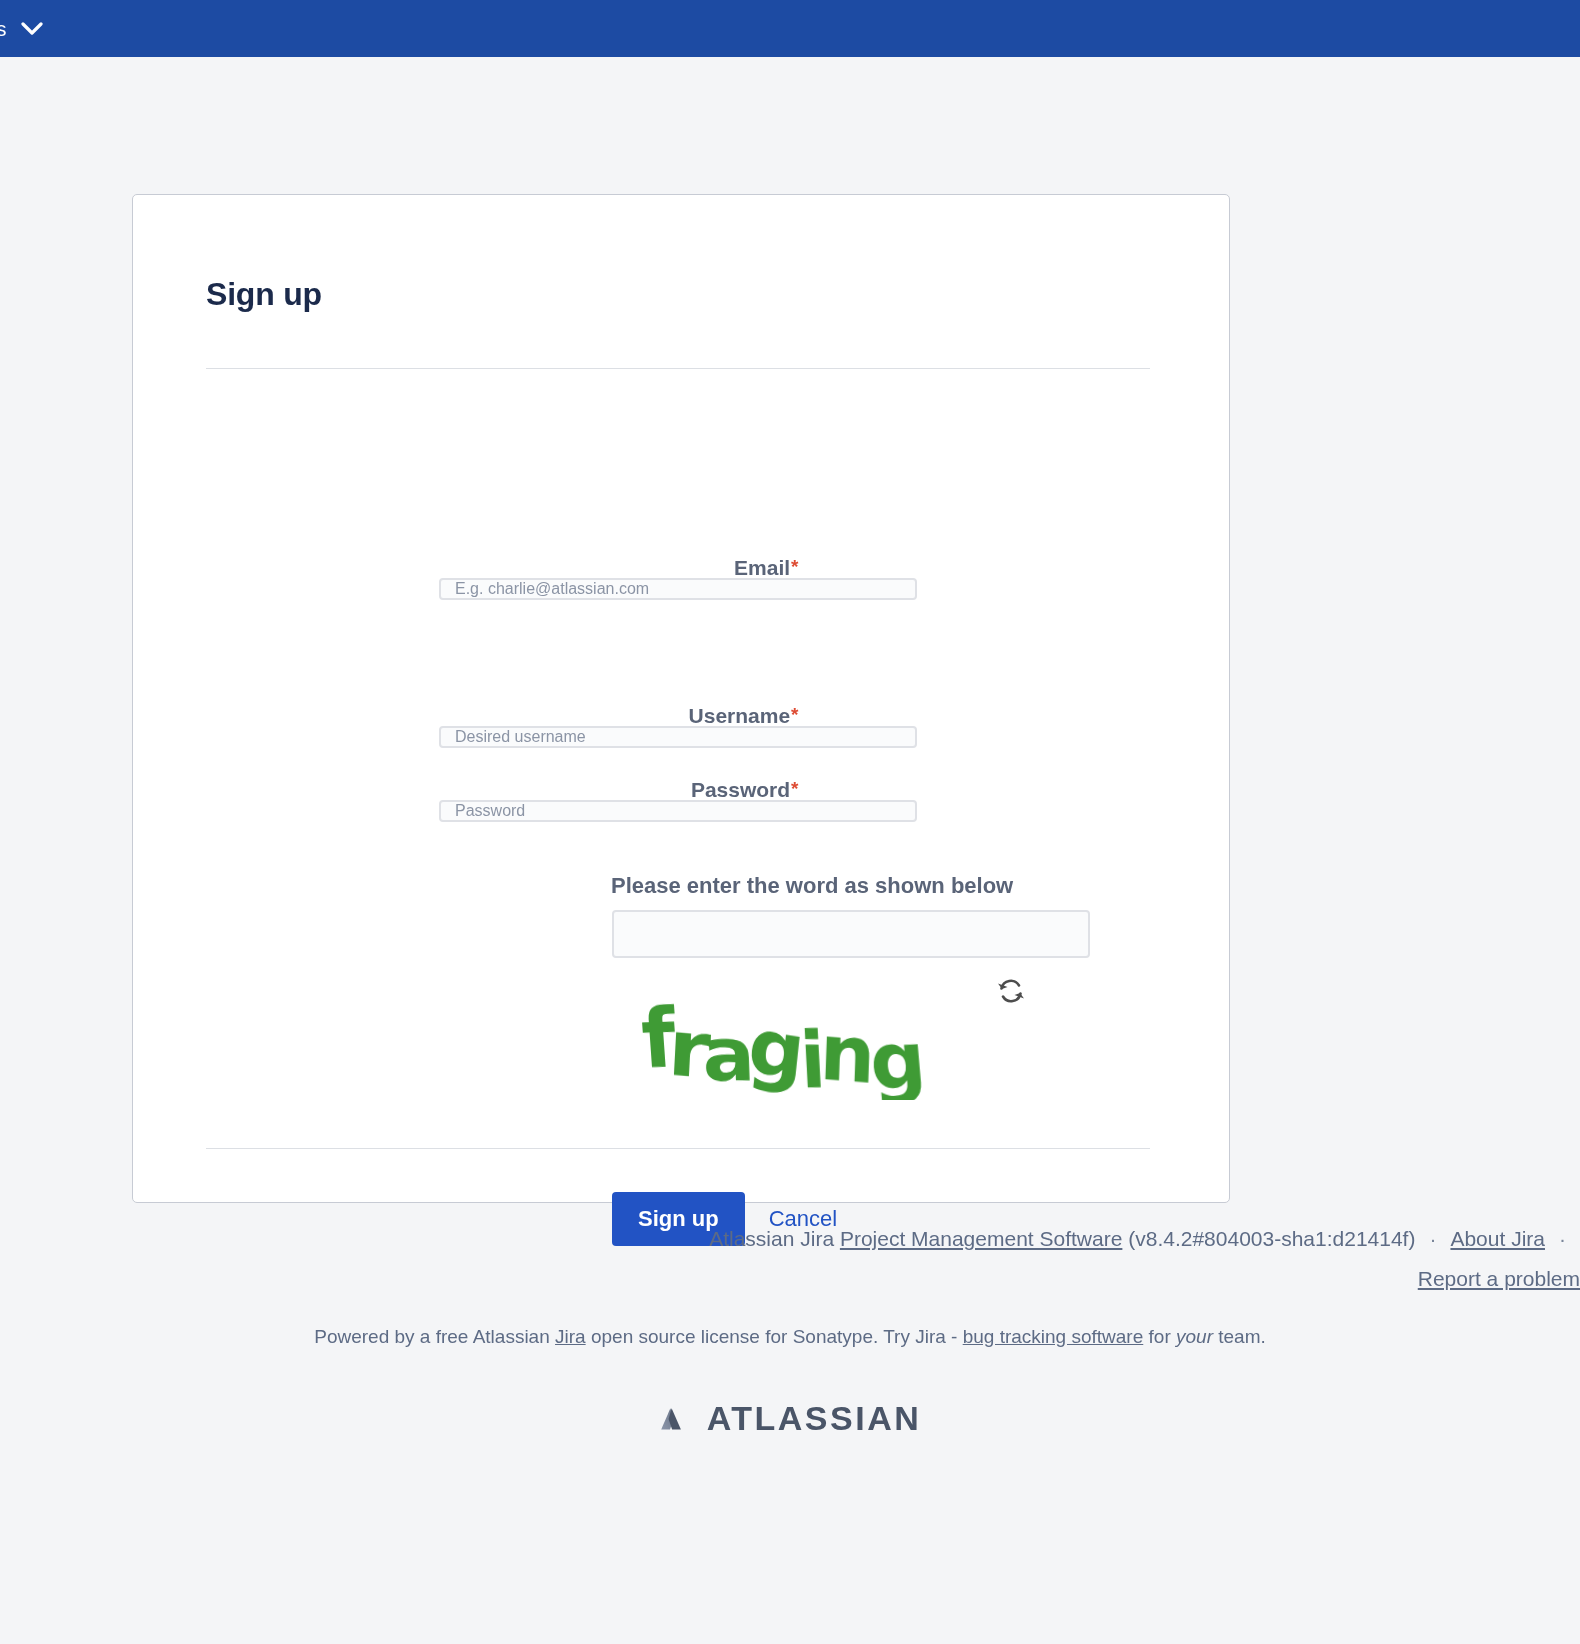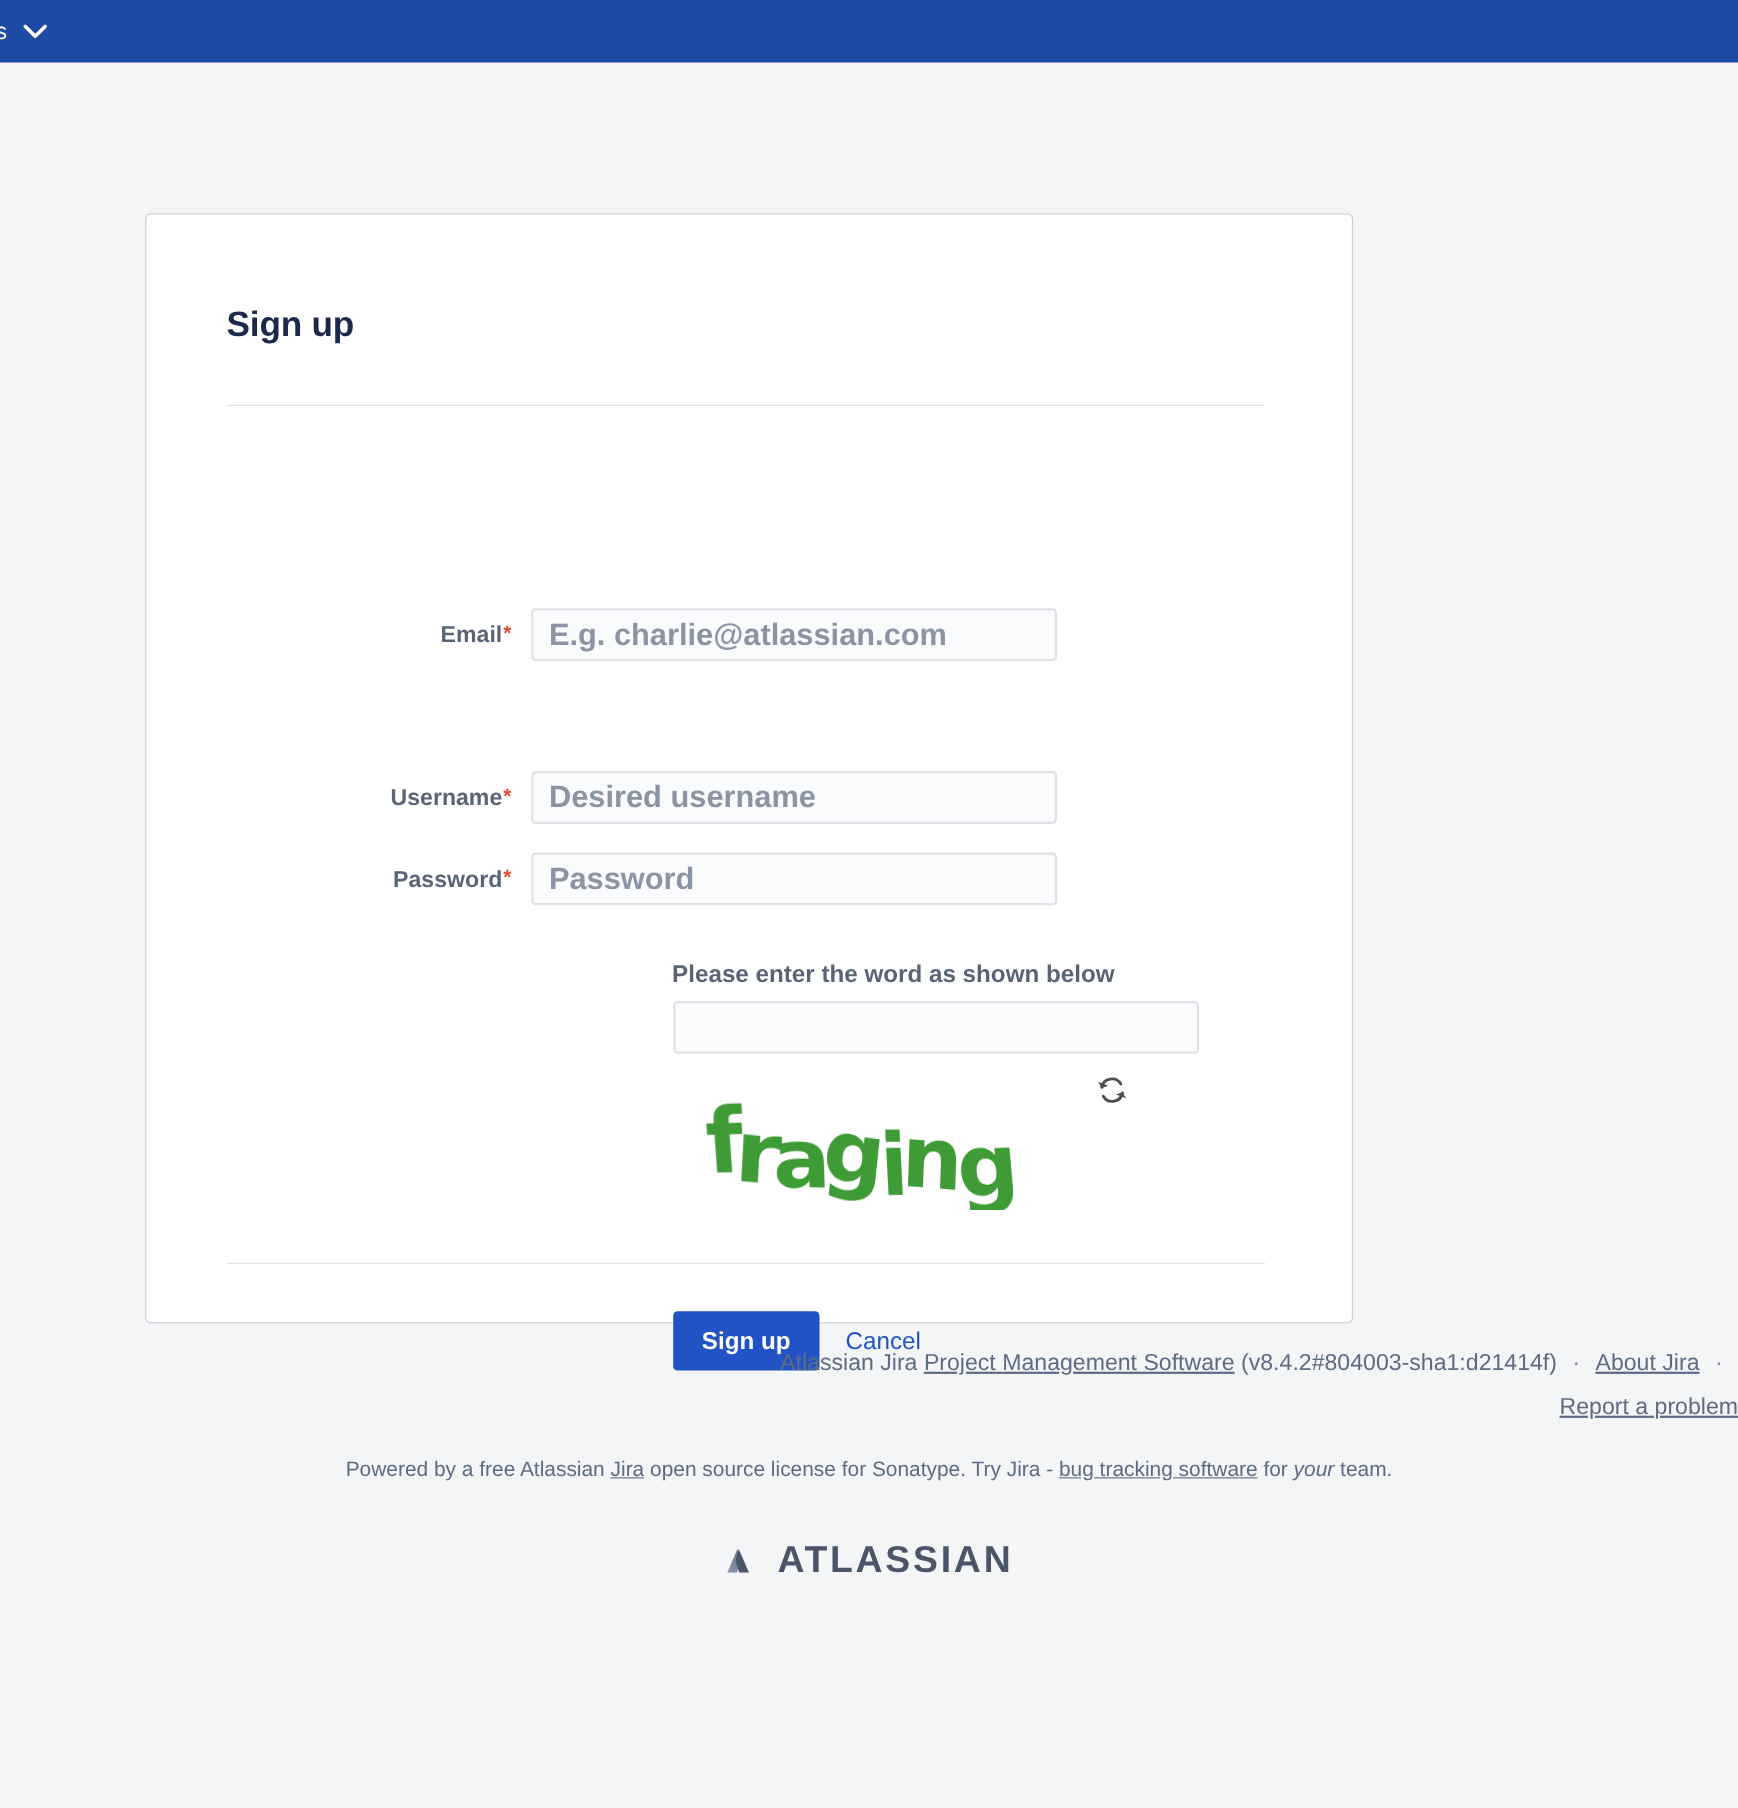--- a/index.html
+++ b/index.html
@@ -79,20 +79,21 @@
   #hr-bottom { top: 953px; }
 
   
   .form-row {
     position: absolute;
     left: 73px;
     width: 944px;
     height: 40px;
     display: flex;
     align-items: center;
+    flex-direction: column;
   }
   #row-email    { top: 362px; }
   #row-fullname { top: 436px; }
   #row-username { top: 510px; }
   #row-password { top: 584px; }
 
   .field-label {
     width: 277px;
     text-align: right;
     padding-right: 18px;
@@ -110,25 +111,24 @@
     margin-left: 1px;
   }
 
   .text-input {
     width: 478px;
     height: 48px;
     background: #fafbfc;
     border: 2px solid #dfe1e6;
     border-radius: 4px;
     font-family: "Liberation Sans", sans-serif;
-    font-size: 28px;
+    font-size: 16px;
     color: #172b4d;
     padding: 0 14px;
     outline: none;
-    font-weight: bold;
   }
   .text-input::placeholder { color: #8b94a5; }
 
   
   #captcha-prompt {
     position: absolute;
     left: 478px;
     top: 678px;
     font-size: 22px;
     font-weight: bold;

